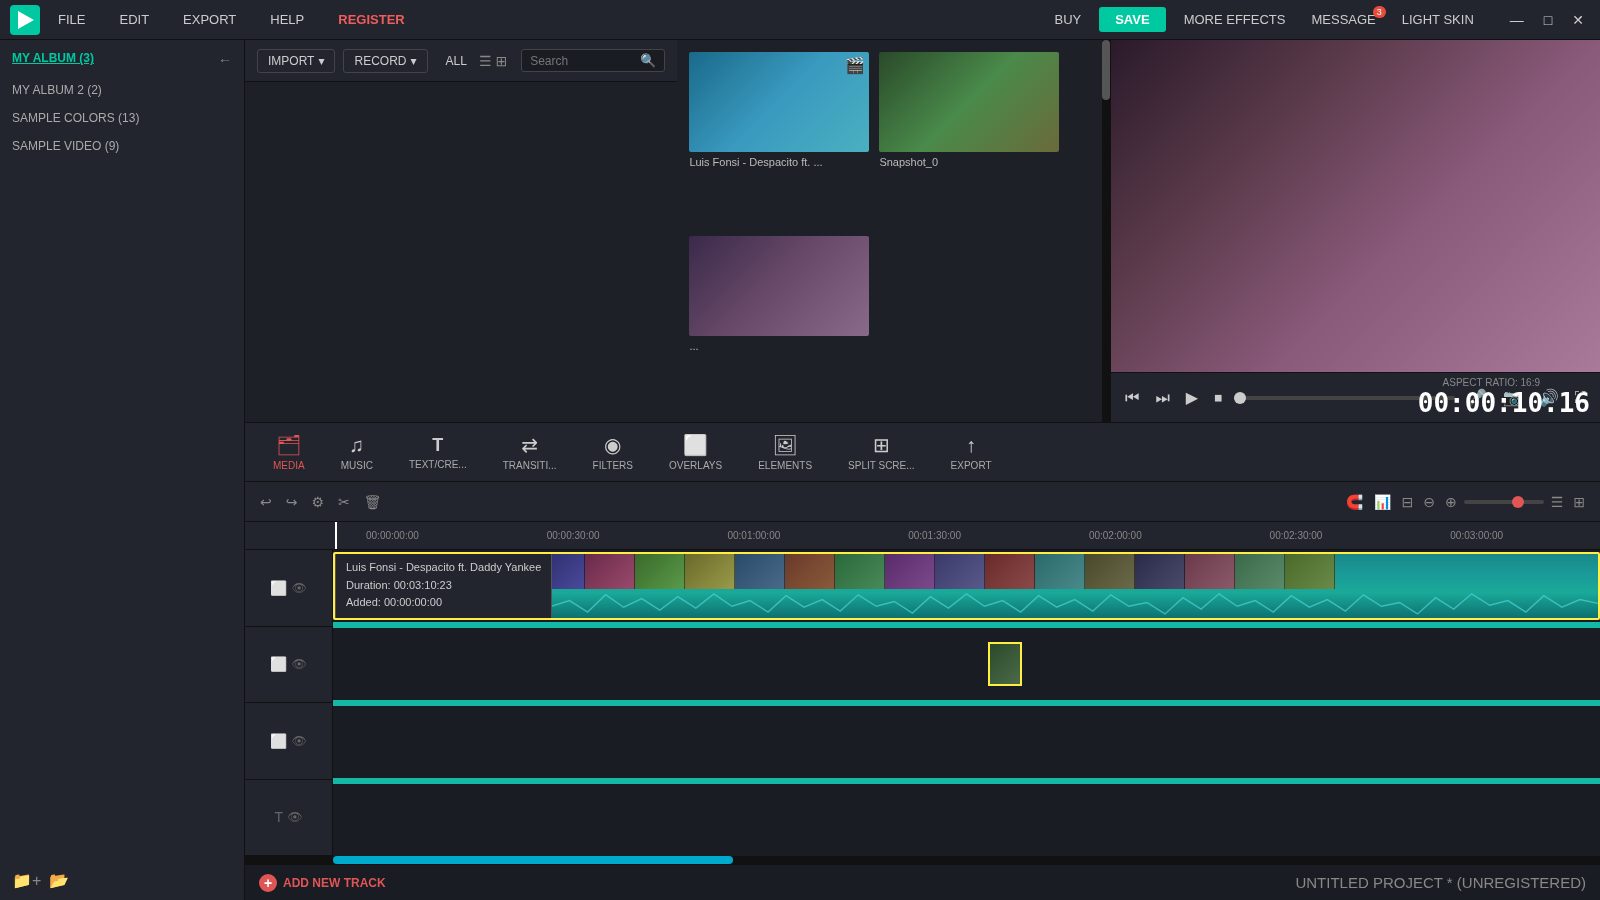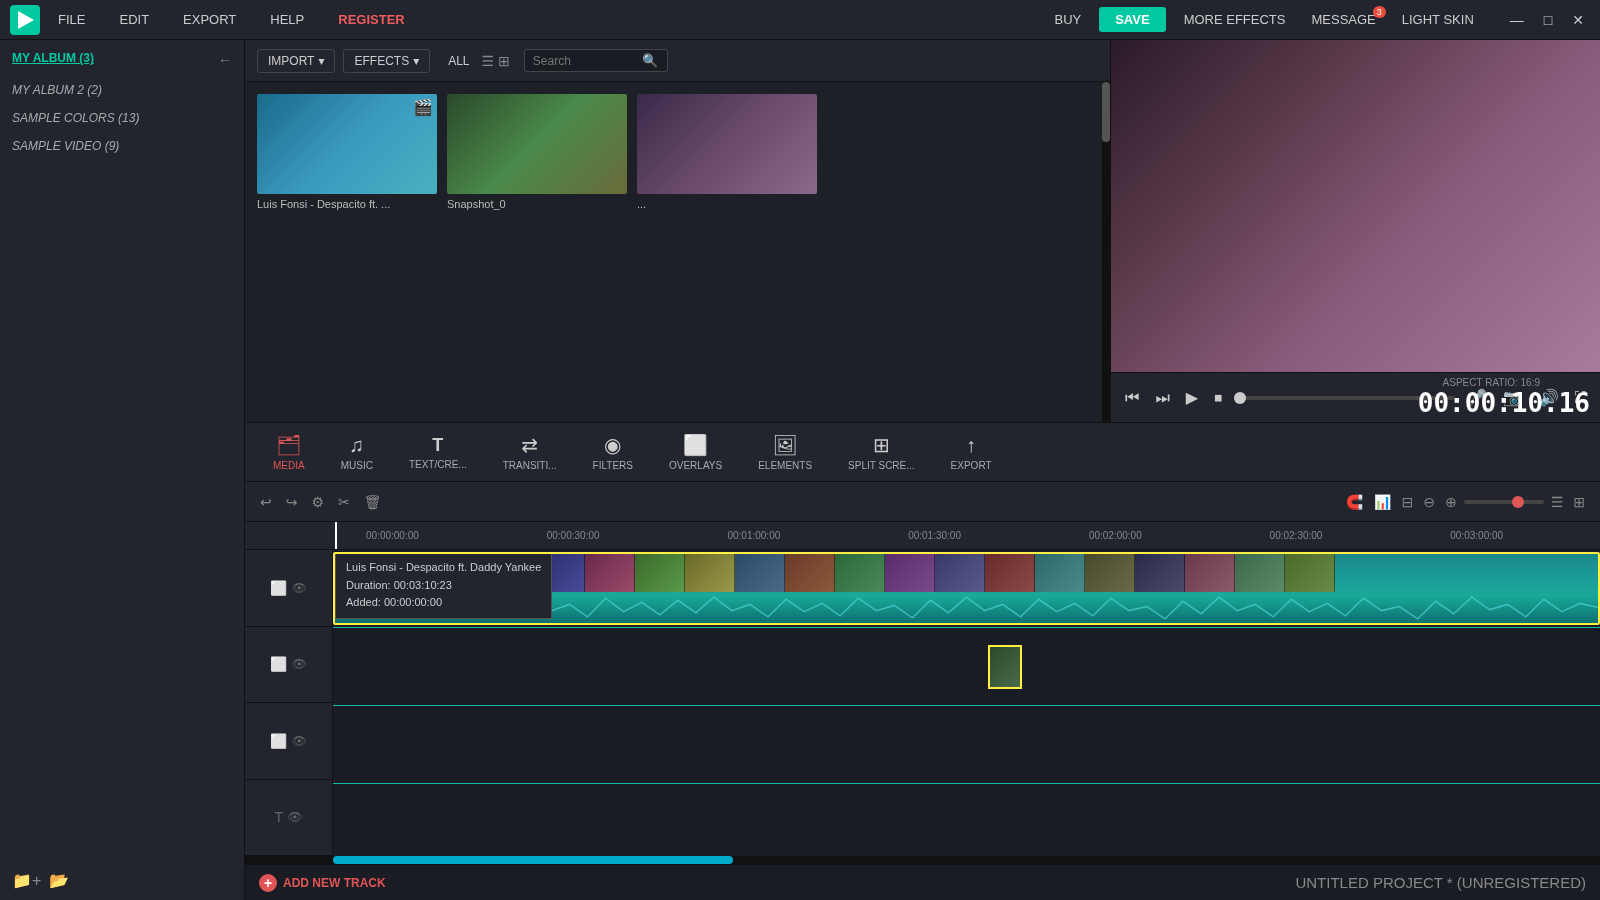--- a/index.html
+++ b/index.html
@@ -140,21 +140,20 @@
       border: none;
       color: #888;
       cursor: pointer;
       font-size: 14px;
     }
     .sidebar-item {
       padding: 7px 12px;
       color: #aaa;
       font-size: 12px;
       cursor: pointer;
-      font-style: italic;
     }
     .sidebar-bottom-btns {
       display: flex;
       gap: 8px;
       padding: 10px 12px;
       margin-top: auto;
     }
     .sidebar-icon-btn {
       background: transparent;
       border: none;
@@ -482,21 +481,21 @@
       font-size: 12px;
     }
     .tracks-scroll {
       flex: 1;
       overflow-x: auto;
       overflow-y: hidden;
       position: relative;
     }
     .track-row {
       height: 78px;
-      border-bottom: 1px solid #14b8a6;
+      border-bottom: 6px solid #14b8a6;
       position: relative;
       display: flex;
       align-items: center;
       text-decoration: underline;
     }
     .video-track-clip {
       position: absolute;
       left: 0;
       right: 0;
       top: 2px;
@@ -724,29 +723,29 @@
     <div class="sidebar-bottom-btns">
       <button class="sidebar-icon-btn">📁+</button>
       <button class="sidebar-icon-btn">📂</button>
     </div>
   </div>
 
   <div class="center-panel">
 
     <div style="display:flex; flex:1; overflow:hidden;">
 
-      <div style="flex:1; display:flex; flex-direction:column; overflow:hidden;">
+      <div style="flex:1; display:flex; flex-direction:row; overflow:hidden;">
 
         <div class="media-toolbar">
           <button class="import-btn">
             <span>IMPORT</span>
             <span>▾</span>
           </button>
           <button class="record-btn">
-            <span>EFFECTS</span>
+            <span>RECORD</span>
             <span>▾</span>
           </button>
           <span class="all-label">ALL</span>
           <div class="view-toggle">
             <button class="view-btn">☰</button>
             <button class="view-btn">⊞</button>
           </div>
           <div class="search-box">
             <input class="search-input" type="text" placeholder="Search" style="">
             <button class="search-icon-btn">🔍</button>

